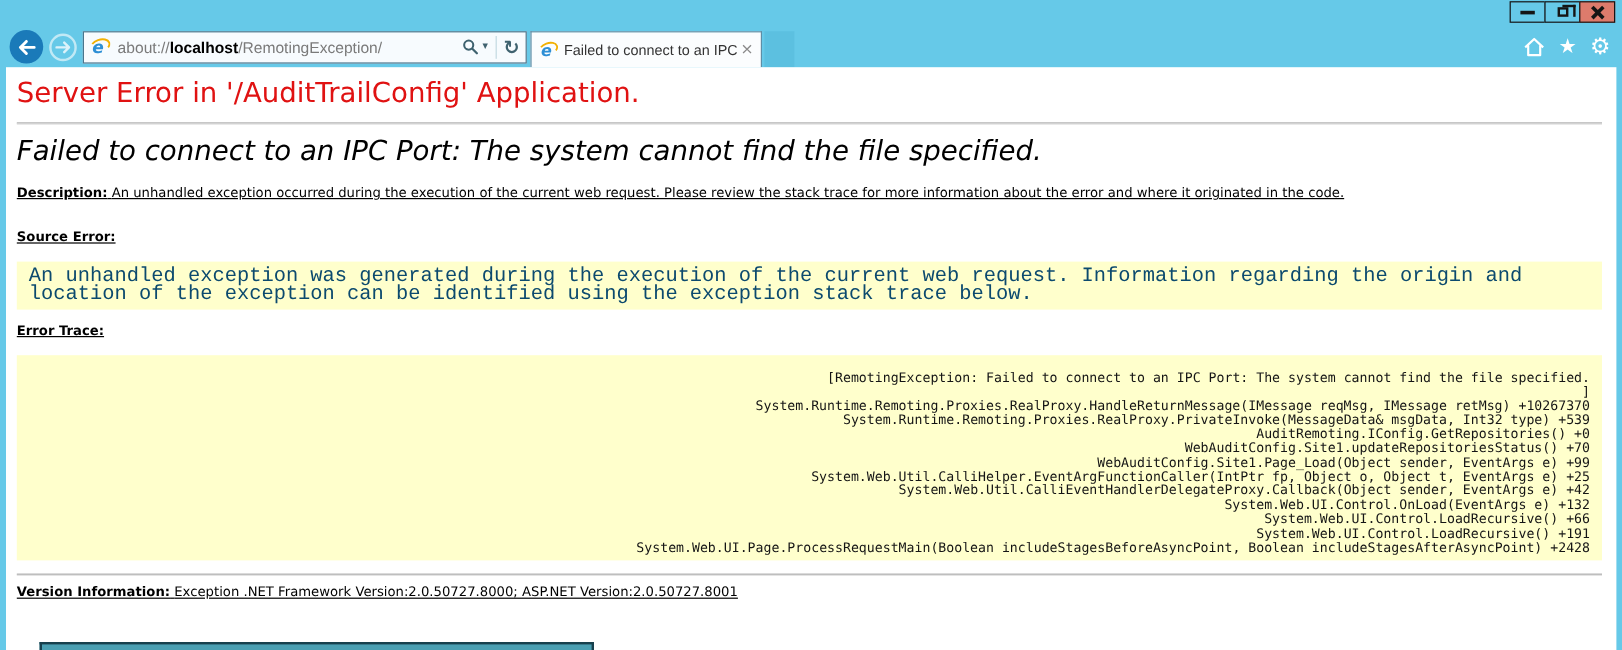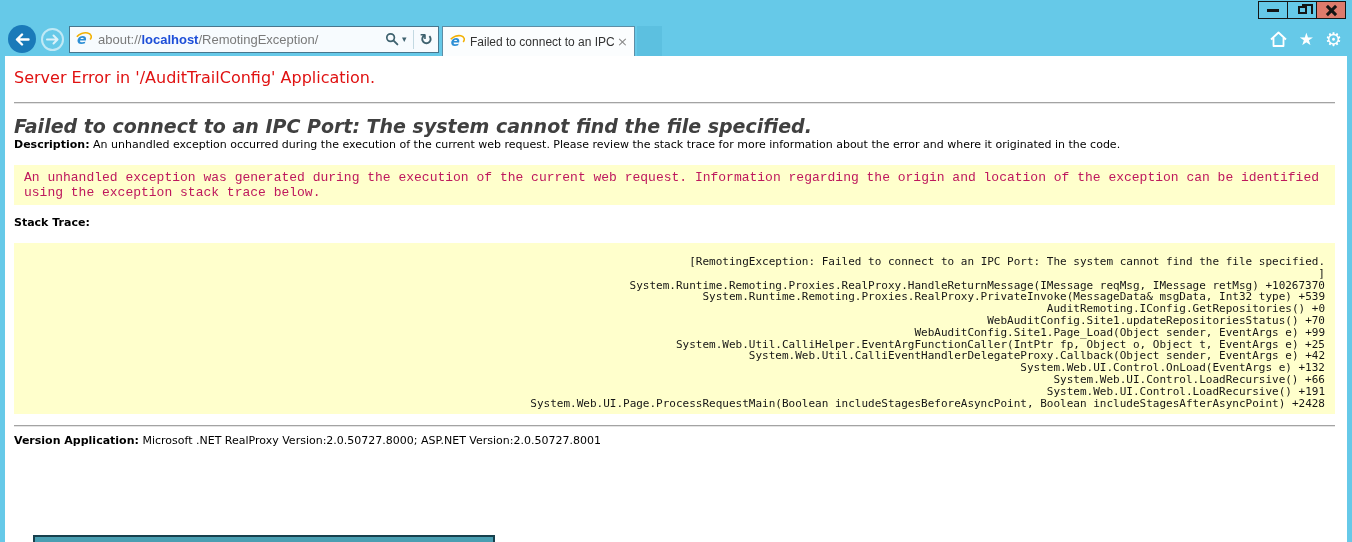--- a/index.html
+++ b/index.html
@@ -36,21 +36,21 @@
   .navbar { height:34px; display:flex; align-items:center; padding-left:8px; position:relative; }
   .nav-circle { border-radius:50%; display:flex; align-items:center; justify-content:center; flex:none; }
   .back-btn { width:28px; height:28px; background:#1a7ab9; }
   .fwd-btn  { width:23px; height:23px; border:2px solid rgba(255,255,255,.7); margin-left:5px; opacity:.85; }
 
   .address-bar {
     width:370px; height:27px; margin-left:5px; background:#f7fbfe;
     border:1px solid #48768d; display:flex; align-items:center; padding:0 5px; flex:none;
   }
   .url { font:13px "Liberation Sans", sans-serif; color:#7a7a7a; margin-left:6px; flex:1; white-space:nowrap; overflow:hidden; }
-  .url b { color:#1d4ed8; font-weight:bold; }
+  .url b { color:#000000; font-weight:bold; }
   .addr-icon { color:#3f626f; font:13px "DejaVu Sans", sans-serif; flex:none; }
   .addr-sep { width:1px; height:19px; background:#c3d9e2; margin:0 6px; flex:none; }
 
   .tab {
     width:193px; height:30px; margin-left:3px; align-self:flex-end; flex:none;
     background:#fbfdfe; border:1px solid #5d8ea6; border-bottom:none;
     display:flex; align-items:center; padding:0 6px;
   }
   .tab-title { font:12px "Liberation Sans", sans-serif; color:#333; flex:1; margin-left:5px; white-space:nowrap; overflow:hidden; }
   .tab-close { color:#8a8a8a; font:13px "DejaVu Sans", sans-serif; flex:none; margin-left:3px; }
@@ -58,32 +58,32 @@
 
   .chrome-icons { margin-left:auto; margin-right:10px; display:flex; align-items:center; gap:11px; }
   .chrome-icons .uni { color:#fff; line-height:1; }
 
   
   .page {
     position:absolute; top:56px; left:5px; right:5px; bottom:0;
     background:#fff; overflow:hidden; font-size:11px;
   }
   .page-inner { margin:0 12px 0 9px; }
-  h1.page-title { font-size:16px; font-weight:normal; color:#e01212; margin:8px 0 0 0; line-height:28px; }
-  h2.page-subtitle { font-size:19px; font-weight:bold; font-style:italic; color:#404040; margin:11px 0 0 0; line-height:23px; }
+  h1.page-title { font-size:23px; font-weight:normal; color:#e01212; margin:8px 0 0 0; line-height:28px; }
+  h2.page-subtitle { font-size:23px; font-weight:normal; font-style:italic; color:#000000; margin:11px 0 0 0; line-height:23px; }
   .rule { border:none; height:0; border-top:1px solid #a3a3a3; border-bottom:1px solid #e4e4e4; margin:10px 0 0 0; }
-  p.meta { margin:0 0 0 0; line-height:13px; }
+  p.meta { margin:16px 0 0 0; line-height:13px;text-decoration:underline; }
   p.meta.gap1 { margin-top:10px; }
   p.meta.gap2 { margin-top:24px; }
   p.meta.gap3 { margin-top:11px; }
   p.meta b { font-weight:bold; }
   .codebox { background:#ffffcc; margin-top:14px; }
   .codebox.source {
-    font-family:"Liberation Mono", monospace; font-size:13px; line-height:15px;
-    padding:5px 10px; color:#be185d;
+    font-family:"Liberation Mono", monospace; font-size:17px; line-height:15px;
+    padding:5px 10px; color:#0c4a6e;
   }
   .codebox.stack {
     font-family:"DejaVu Sans Mono", monospace; font-size:11px; line-height:11.8px;
     padding:13px 10px 5px 10px; white-space:pre; color:#151515; overflow:hidden;text-align:right;
   }
   .peek-window {
     position:absolute; left:28px; bottom:0; width:462px; height:7px;
     background:#4a9fb2; border:2px solid #17404d; border-bottom:none;
   }
   svg { display:block; }
@@ -157,40 +157,41 @@
 
   <div class="page">
     <div class="page-inner">
       <h1 class="page-title">Server Error in '/AuditTrailConfig' Application.</h1>
       <hr class="rule">
       <h2 class="page-subtitle">Failed to connect to an IPC Port: The system cannot find the file specified.</h2>
 
       <p class="meta"><b>Description:</b> <span>An unhandled exception occurred during the execution of the current web request. Please review the stack trace for more information about the error and where it originated in the code.</span></p>
 
 
+      <p class="meta gap2"><b>Source Error:</b></p>
 
       <div class="codebox source">An unhandled exception was generated during the execution of the current web request. Information regarding the origin and location of the exception can be identified using the exception stack trace below.</div>
 
-      <p class="meta gap3"><b>Stack Trace:</b></p>
+      <p class="meta gap3"><b>Error Trace:</b></p>
 
       <div class="codebox stack">[RemotingException: Failed to connect to an IPC Port: The system cannot find the file specified.
  ]
    System.Runtime.Remoting.Proxies.RealProxy.HandleReturnMessage(IMessage reqMsg, IMessage retMsg) +10267370
    System.Runtime.Remoting.Proxies.RealProxy.PrivateInvoke(MessageData&amp; msgData, Int32 type) +539
    AuditRemoting.IConfig.GetRepositories() +0
    WebAuditConfig.Site1.updateRepositoriesStatus() +70
    WebAuditConfig.Site1.Page_Load(Object sender, EventArgs e) +99
    System.Web.Util.CalliHelper.EventArgFunctionCaller(IntPtr fp, Object o, Object t, EventArgs e) +25
    System.Web.Util.CalliEventHandlerDelegateProxy.Callback(Object sender, EventArgs e) +42
    System.Web.UI.Control.OnLoad(EventArgs e) +132
    System.Web.UI.Control.LoadRecursive() +66
    System.Web.UI.Control.LoadRecursive() +191
    System.Web.UI.Page.ProcessRequestMain(Boolean includeStagesBeforeAsyncPoint, Boolean includeStagesAfterAsyncPoint) +2428</div>
 
       <hr class="rule" style="margin-top:11px;">
 
-      <p class="meta" style="margin-top:7px;"><b>Version Application:</b> <span>Microsoft .NET RealProxy Version:2.0.50727.8000; ASP.NET Version:2.0.50727.8001</span></p>
+      <p class="meta" style="margin-top:7px;"><b>Version Information:</b> <span>Exception .NET Framework Version:2.0.50727.8000; ASP.NET Version:2.0.50727.8001</span></p>
     </div>
 
     <div class="peek-window"></div>
   </div>
 
 </div>
 
 </body></html>

